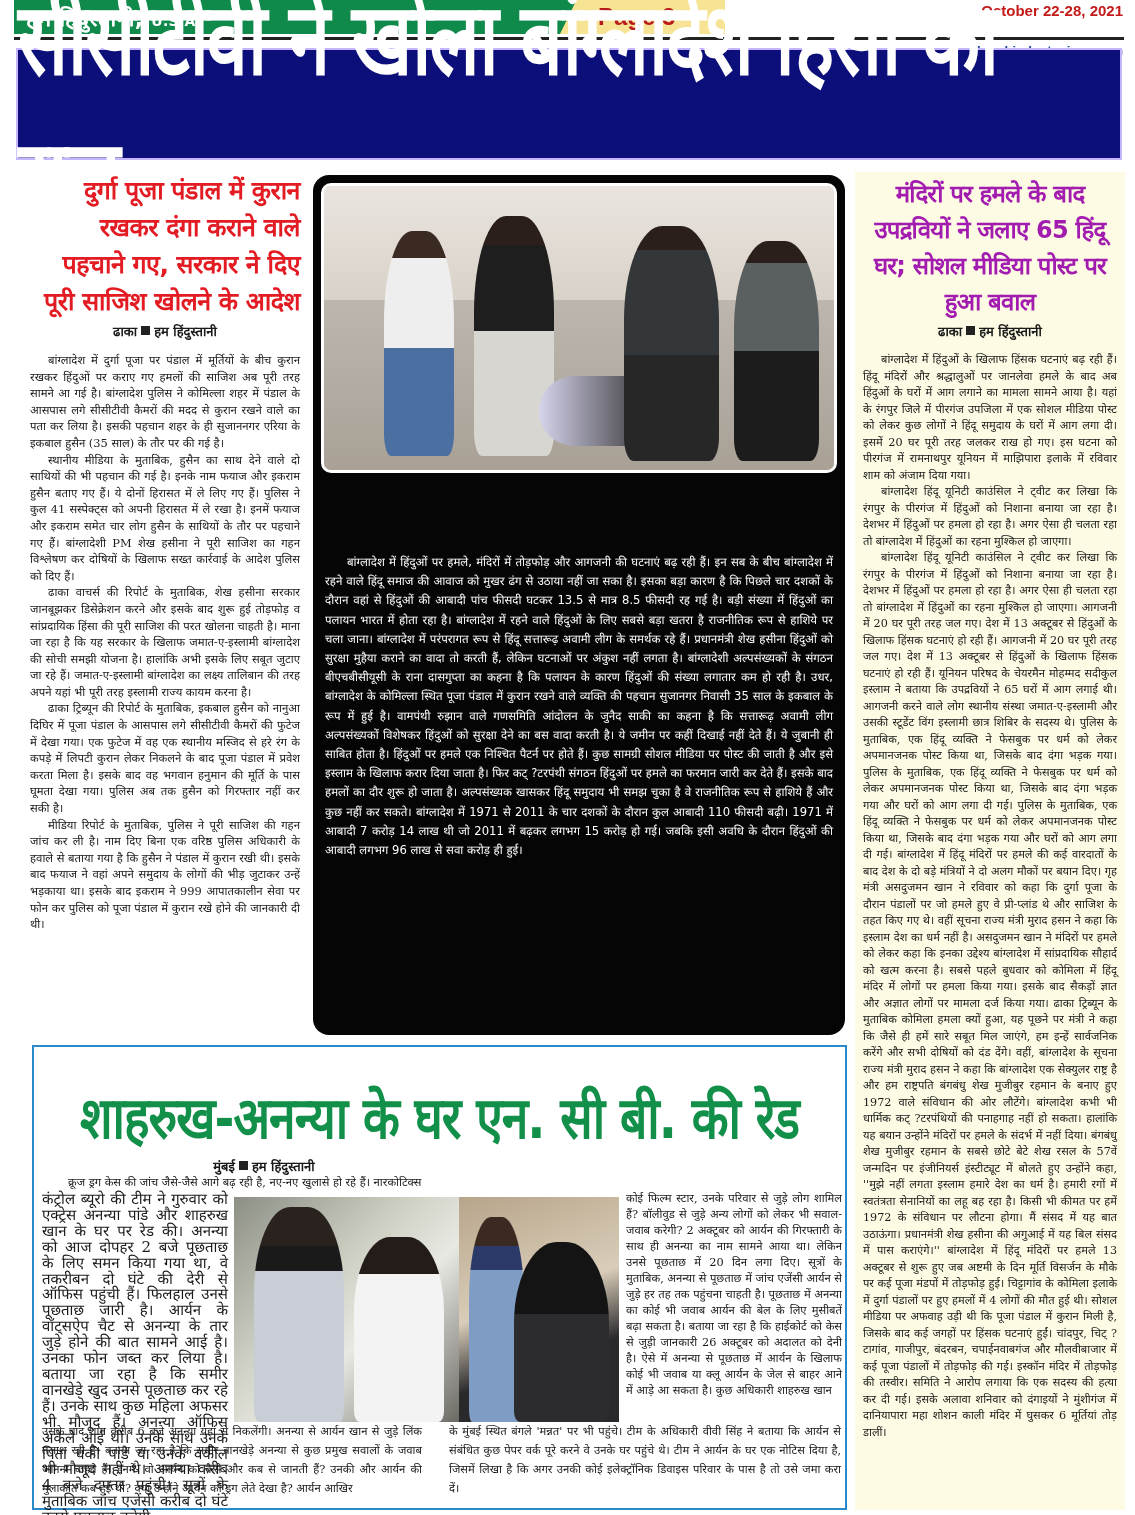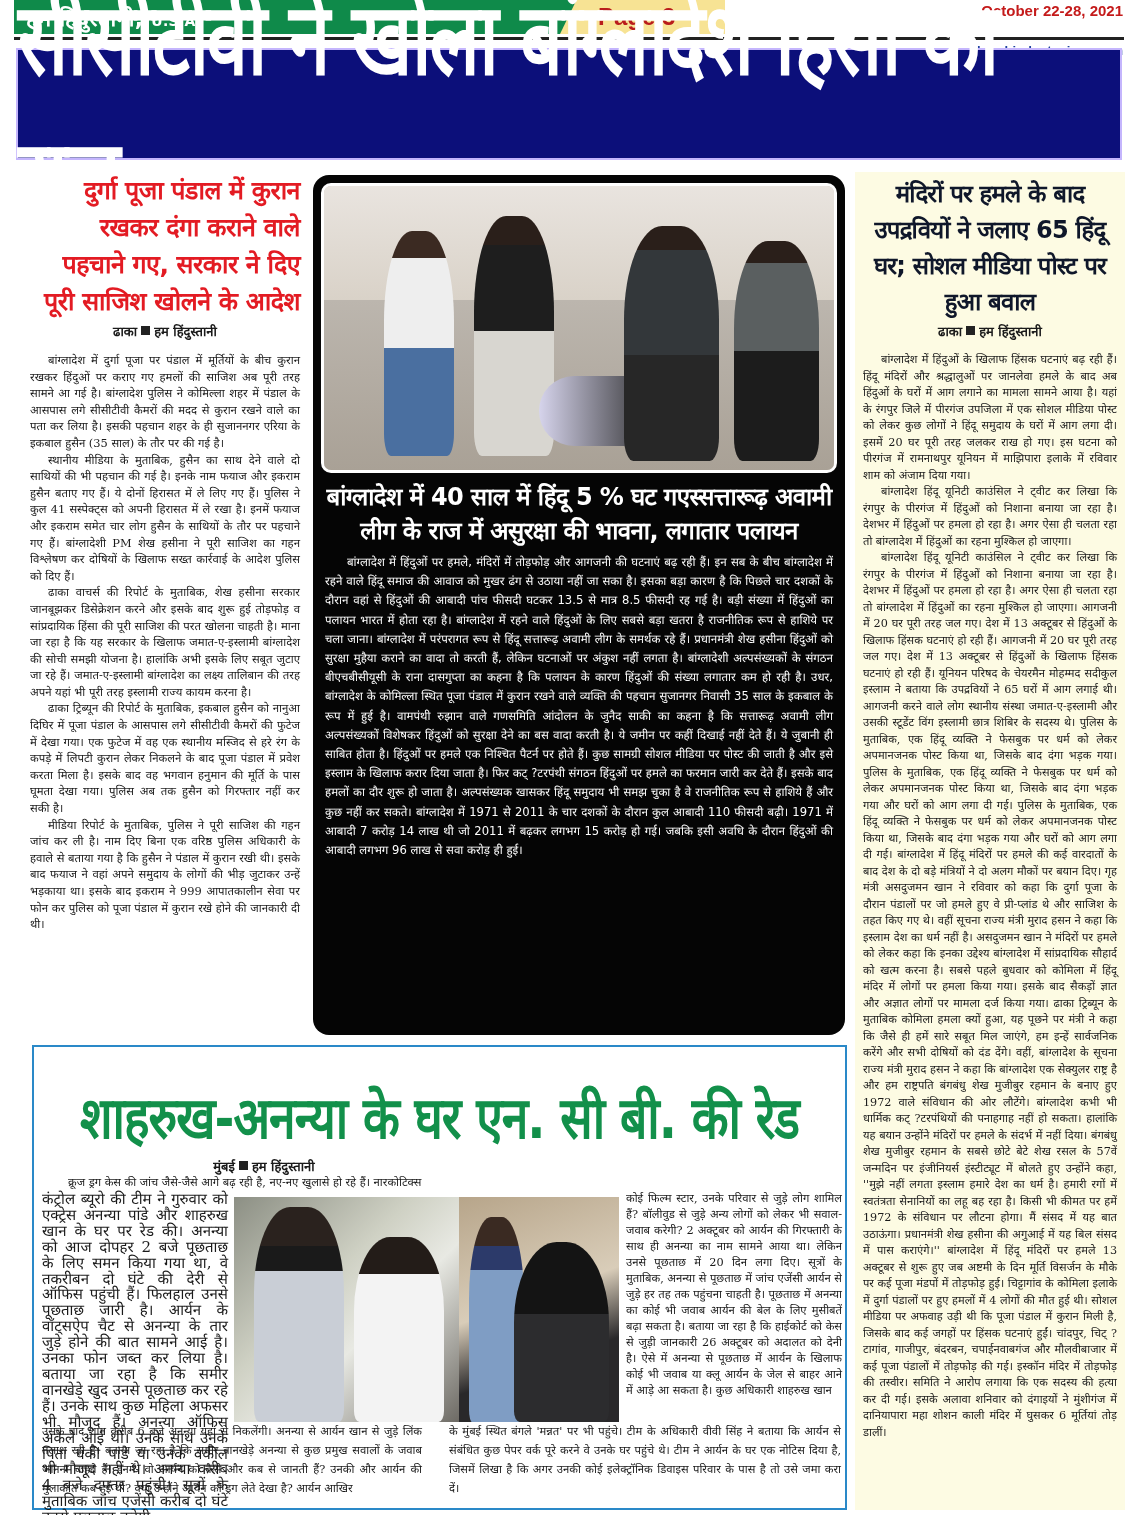--- a/index.html
+++ b/index.html
@@ -35,21 +35,21 @@
   .photo-frame { position: absolute; left: 8px; top: 8px; width: 516px; height: 290px; border: 3px solid #fff; border-radius: 10px; overflow: hidden; background: #cfc6bb; }
   .photo-sky { position: absolute; left: 0; top: 0; width: 100%; height: 40%; background: linear-gradient(#e9e4df, #d9d2c8); }
   .photo-road { position: absolute; left: 0; top: 40%; width: 100%; height: 60%; background: linear-gradient(#bcb6ae, #a9a196); }
   .fig { position: absolute; border-radius: 40% 40% 10% 10%; }
   .center-head { position: absolute; left: 8px; top: 305px; width: 516px; color: #fff; font-family: "DejaVu Sans", sans-serif; font-weight: bold; font-size: 24px; line-height: 34px; text-align: center; letter-spacing: -0.6px; }
   .center-body { position: absolute; left: 12px; top: 378px; width: 508px; color: #fff; font-family: "DejaVu Sans", sans-serif; font-size: 11.6px; line-height: 19.2px; text-align: justify; }
   .center-body p { text-indent: 22px; }
 
   
   .col-right { position: absolute; left: 855px; top: 172px; width: 270px; height: 1338px; background: #fdfbe3; padding: 4px 8px; }
-  .black-head { font-family: "DejaVu Sans", sans-serif; font-weight: bold; font-size: 24px; line-height: 36px; text-align: center; letter-spacing: -0.8px; color: #0f172a; }
+  .black-head { font-family: "DejaVu Sans", sans-serif; font-weight: bold; font-size: 24px; line-height: 36px; text-align: center; letter-spacing: -0.8px; color: #a21caf; }
   .col-right .body-text { font-size: 11.2px; line-height: 16.5px; }
 
   
   .bottom-box { position: absolute; left: 32px; top: 1045px; width: 815px; height: 465px; border: 2px solid #2a89c8; }
   .kicker { position: absolute; left: 0; top: 4px; width: 100%; text-align: center; color: #1d1a7c; font-family: "DejaVu Sans", sans-serif; font-weight: bold; font-size: 22px; }
   .green-head { position: absolute; left: 0; top: 36px; width: 100%; text-align: center; color: #12904a; font-family: "DejaVu Sans", sans-serif; font-weight: bold; font-size: 48px; letter-spacing: -1px; transform: scaleY(1.2); }
   .b-dateline { position: absolute; left: 40px; top: 110px; width: 380px; text-align: center; font-weight: bold; font-size: 13px; }
   .b-dateline .sq { display: inline-block; width: 9px; height: 9px; background: #222; margin: 0 4px; vertical-align: 1px; }
   .b-lede { position: absolute; left: 8px; top: 128px; width: 420px; font-size: 11.3px; line-height: 16px; text-indent: 26px; }
   .b-col1 { position: absolute; left: 8px; top: 145px; width: 186px; font-size: 15px; line-height: 15.9px; text-align: justify; }
@@ -100,21 +100,20 @@
 <div class="center-box">
   <div class="photo-frame">
     <div class="photo-sky"></div>
     <div class="photo-road"></div>
     <div class="fig" style="left:60px;top:45px;width:70px;height:225px;background:linear-gradient(#3b2a22 12%,#eee 12%,#eee 52%,#4a6fa0 52%);"></div>
     <div class="fig" style="left:150px;top:30px;width:80px;height:240px;background:linear-gradient(#2a1f1a 12%,#1e1e1e 12%,#1e1e1e 48%,#d8d6d0 48%);"></div>
     <div class="fig" style="left:215px;top:190px;width:120px;height:70px;background:linear-gradient(90deg,#d6d4ec,#2a2a2a);border-radius:40px;"></div>
     <div class="fig" style="left:300px;top:40px;width:95px;height:235px;background:linear-gradient(#2a1f1a 10%,#33373a 10%,#33373a 55%,#272727 55%);"></div>
     <div class="fig" style="left:410px;top:55px;width:85px;height:220px;background:linear-gradient(#2a1f1a 10%,#5a5f60 10%,#5a5f60 50%,#1c1c1c 50%);"></div>
   </div>
-  <h2 class="center-head">बांग्लादेश में 40 साल में हिंदू 5 % घट गएस्सत्तारूढ़ अवामी लीग के राज में असुरक्षा की भावना, लगातार पलायन</h2>
   <div class="center-body">
     <p>बांग्लादेश में हिंदुओं पर हमले, मंदिरों में तोड़फोड़ और आगजनी की घटनाएं बढ़ रही हैं। इन सब के बीच बांग्लादेश में रहने वाले हिंदू समाज की आवाज को मुखर ढंग से उठाया नहीं जा सका है। इसका बड़ा कारण है कि पिछले चार दशकों के दौरान वहां से हिंदुओं की आबादी पांच फीसदी घटकर 13.5 से मात्र 8.5 फीसदी रह गई है। बड़ी संख्या में हिंदुओं का पलायन भारत में होता रहा है। बांग्लादेश में रहने वाले हिंदुओं के लिए सबसे बड़ा खतरा है राजनीतिक रूप से हाशिये पर चला जाना। बांग्लादेश में परंपरागत रूप से हिंदू सत्तारूढ़ अवामी लीग के समर्थक रहे हैं। प्रधानमंत्री शेख हसीना हिंदुओं को सुरक्षा मुहैया कराने का वादा तो करती हैं, लेकिन घटनाओं पर अंकुश नहीं लगता है। बांग्लादेशी अल्पसंख्यकों के संगठन बीएचबीसीयूसी के राना दासगुप्ता का कहना है कि पलायन के कारण हिंदुओं की संख्या लगातार कम हो रही है। उधर, बांग्लादेश के कोमिल्ला स्थित पूजा पंडाल में कुरान रखने वाले व्यक्ति की पहचान सुजानगर निवासी 35 साल के इकबाल के रूप में हुई है। वामपंथी रुझान वाले गणसमिति आंदोलन के जुनैद साकी का कहना है कि सत्तारूढ़ अवामी लीग अल्पसंख्यकों विशेषकर हिंदुओं को सुरक्षा देने का बस वादा करती है। ये जमीन पर कहीं दिखाई नहीं देते हैं। ये जुबानी ही साबित होता है। हिंदुओं पर हमले एक निश्चित पैटर्न पर होते हैं। कुछ सामग्री सोशल मीडिया पर पोस्ट की जाती है और इसे इस्लाम के खिलाफ करार दिया जाता है। फिर कट् ?टरपंथी संगठन हिंदुओं पर हमले का फरमान जारी कर देते हैं। इसके बाद हमलों का दौर शुरू हो जाता है। अल्पसंख्यक खासकर हिंदू समुदाय भी समझ चुका है वे राजनीतिक रूप से हाशिये हैं और कुछ नहीं कर सकते। बांग्लादेश में 1971 से 2011 के चार दशकों के दौरान कुल आबादी 110 फीसदी बढ़ी। 1971 में आबादी 7 करोड़ 14 लाख थी जो 2011 में बढ़कर लगभग 15 करोड़ हो गई। जबकि इसी अवधि के दौरान हिंदुओं की आबादी लगभग 96 लाख से सवा करोड़ ही हुई।</p>
   </div>
 </div>
 
 <div class="col-right">
   <h2 class="black-head">मंदिरों पर हमले के बाद उपद्रवियों ने जलाए 65 हिंदू घर; सोशल मीडिया पोस्ट पर हुआ बवाल</h2>
   <div class="dateline">
     <span>ढाका</span><span class="sq"></span><span>हम हिंदुस्तानी</span>
   </div>

